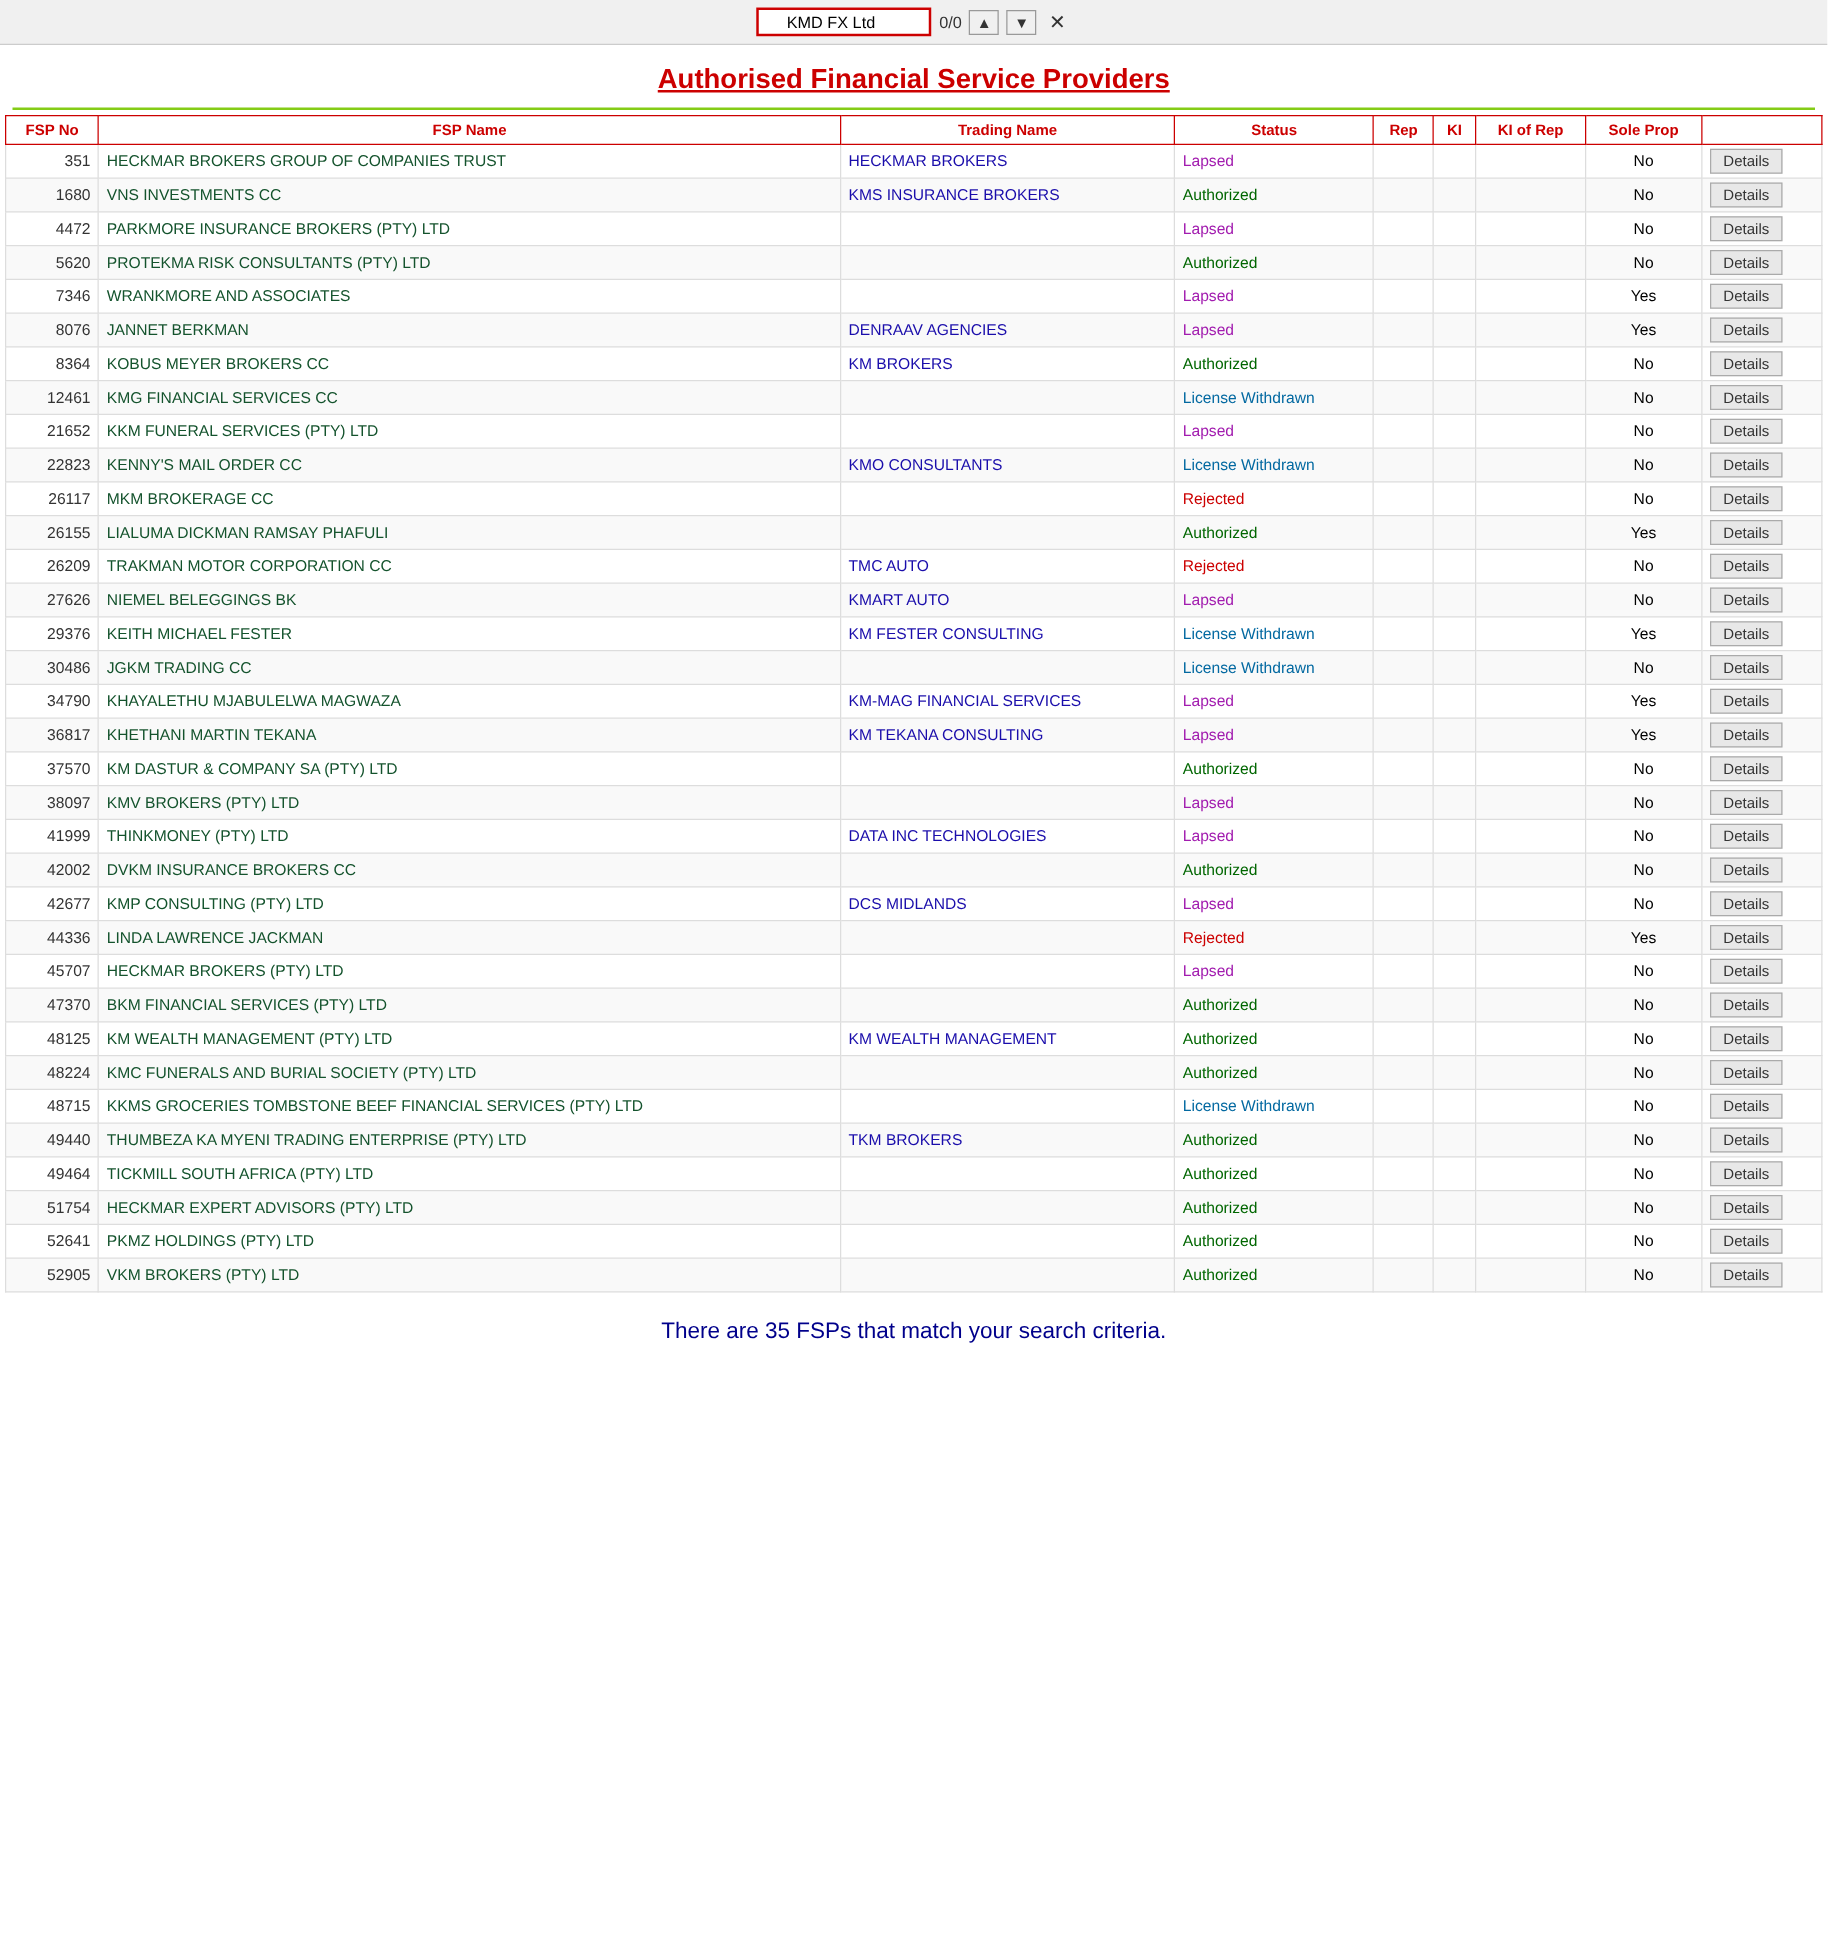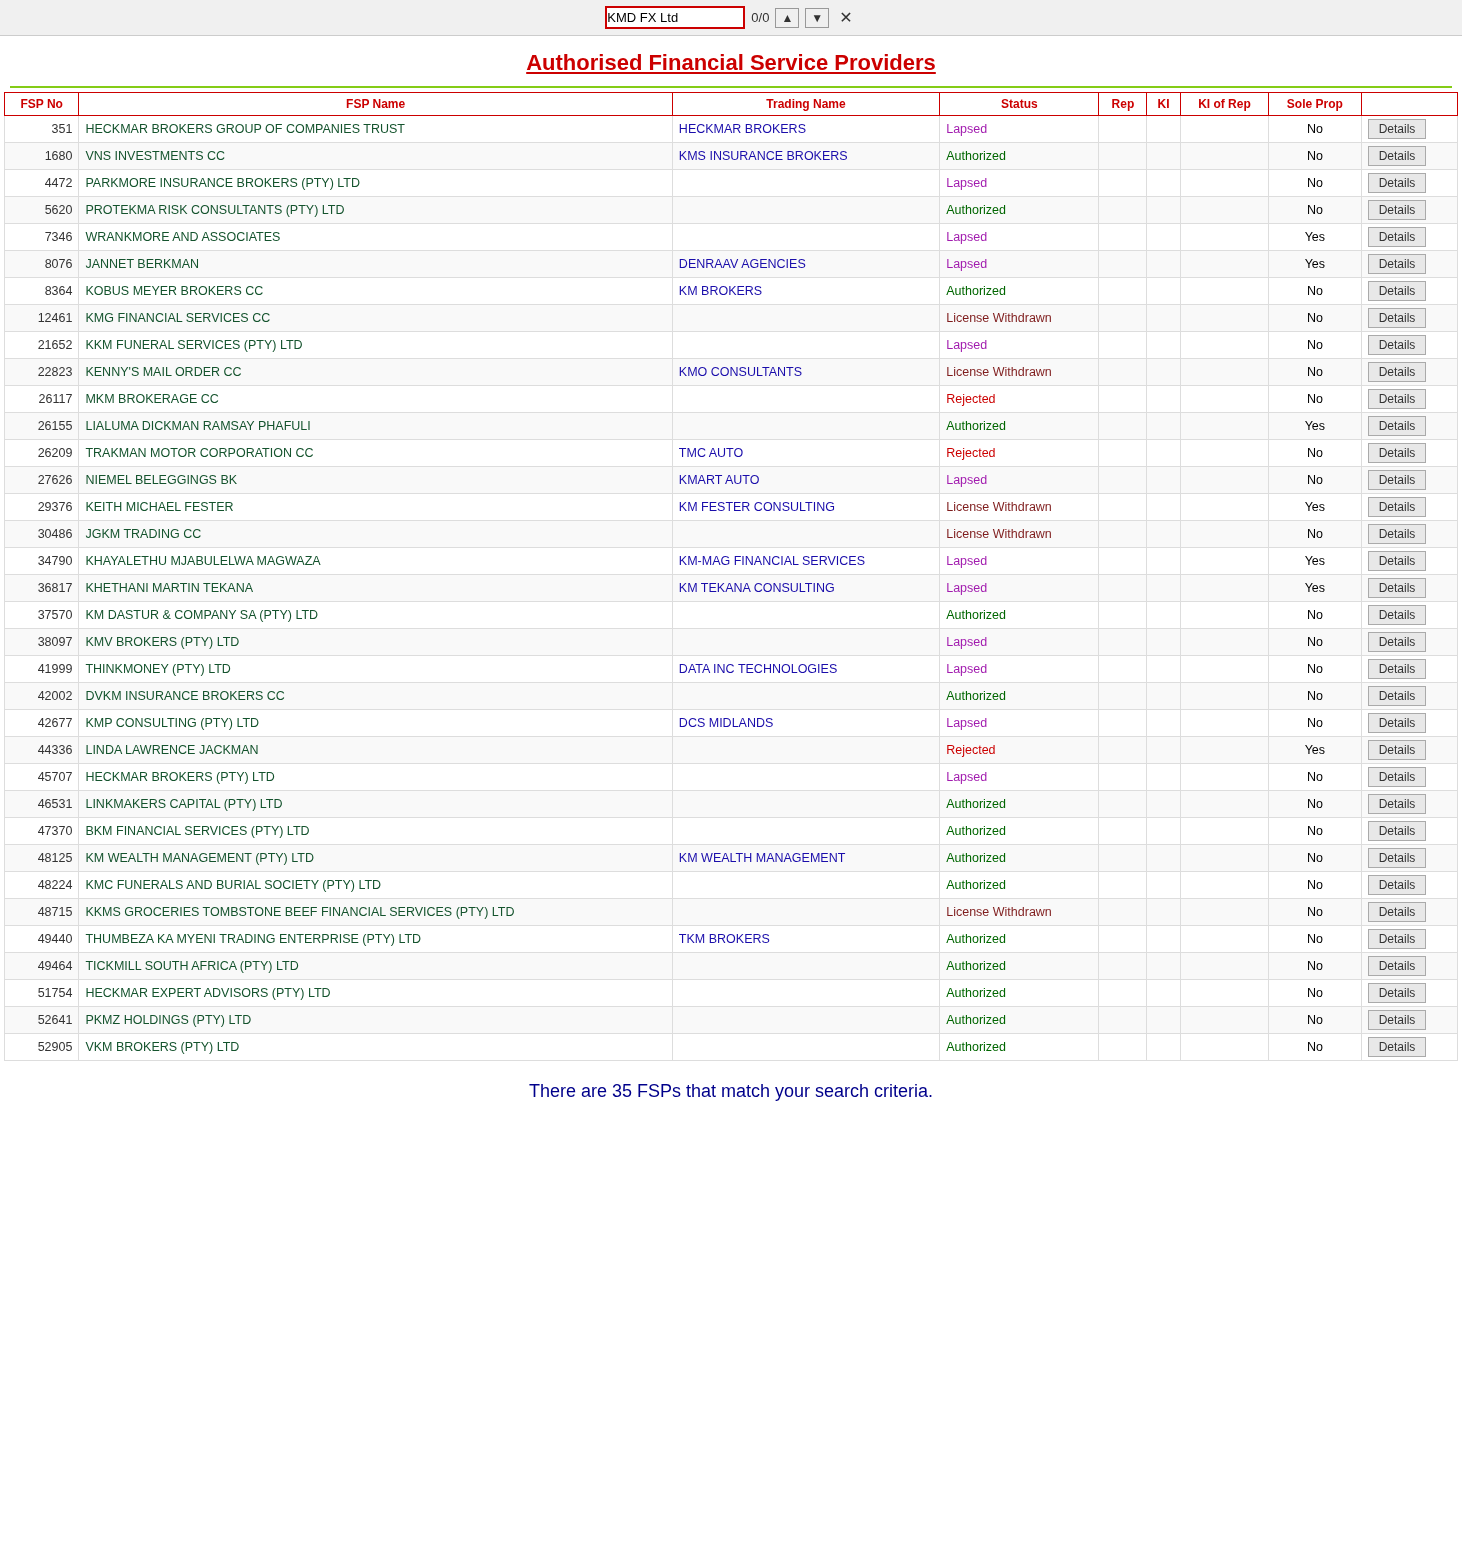--- a/index.html
+++ b/index.html
@@ -14,21 +14,21 @@
       align-items: center;
       justify-content: center;
       padding: 6px 10px;
       background: #f0f0f0;
       border-bottom: 1px solid #ccc;
       gap: 6px;
       position: relative;
     }
     .search-input-wrapper {
       border: 2px solid #cc0000;
-      padding: 2px 0;
+      padding: 2px 22px;
       background: #fff;
       min-width: 140px;
       font-size: 13px;
     }
     .search-counter {
       font-size: 13px;
       color: #333;
     }
     .search-nav-btn {
       background: none;
@@ -91,21 +91,21 @@
       color: #14532d;
       white-space: nowrap;
     }
     .trading-name {
       color: #1a0dab;
       white-space: nowrap;
     }
     .status-lapsed { color: #a21caf; }
     .status-authorized { color: #006600; }
     .status-rejected { color: #cc0000; }
-    .status-withdrawn { color: #7f1d1d; }
+    .status-withdrawn { color: #0369a1; }
     .details-btn {
       background: #e8e8e8;
       border: 1px solid #aaa;
       padding: 2px 10px;
       cursor: pointer;
       font-size: 12px;
       color: #333;
       white-space: nowrap;
     }
     .sole-prop, .ki, .rep, .ki-of-rep {
@@ -419,31 +419,20 @@
           <td class="fsp-name">HECKMAR BROKERS (PTY) LTD</td>
           <td class="trading-name"></td>
           <td class="status-lapsed">Lapsed</td>
           <td class="rep"></td>
           <td class="ki"></td>
           <td class="ki-of-rep"></td>
           <td class="sole-prop">No</td>
           <td><button class="details-btn">Details</button></td>
         </tr>
         <tr>
-          <td class="fsp-no">46531</td>
-          <td class="fsp-name">LINKMAKERS CAPITAL (PTY) LTD</td>
-          <td class="trading-name"></td>
-          <td class="status-authorized">Authorized</td>
-          <td class="rep"></td>
-          <td class="ki"></td>
-          <td class="ki-of-rep"></td>
-          <td class="sole-prop">No</td>
-          <td><button class="details-btn">Details</button></td>
-        </tr>
-        <tr>
           <td class="fsp-no">47370</td>
           <td class="fsp-name">BKM FINANCIAL SERVICES (PTY) LTD</td>
           <td class="trading-name"></td>
           <td class="status-authorized">Authorized</td>
           <td class="rep"></td>
           <td class="ki"></td>
           <td class="ki-of-rep"></td>
           <td class="sole-prop">No</td>
           <td><button class="details-btn">Details</button></td>
         </tr>

